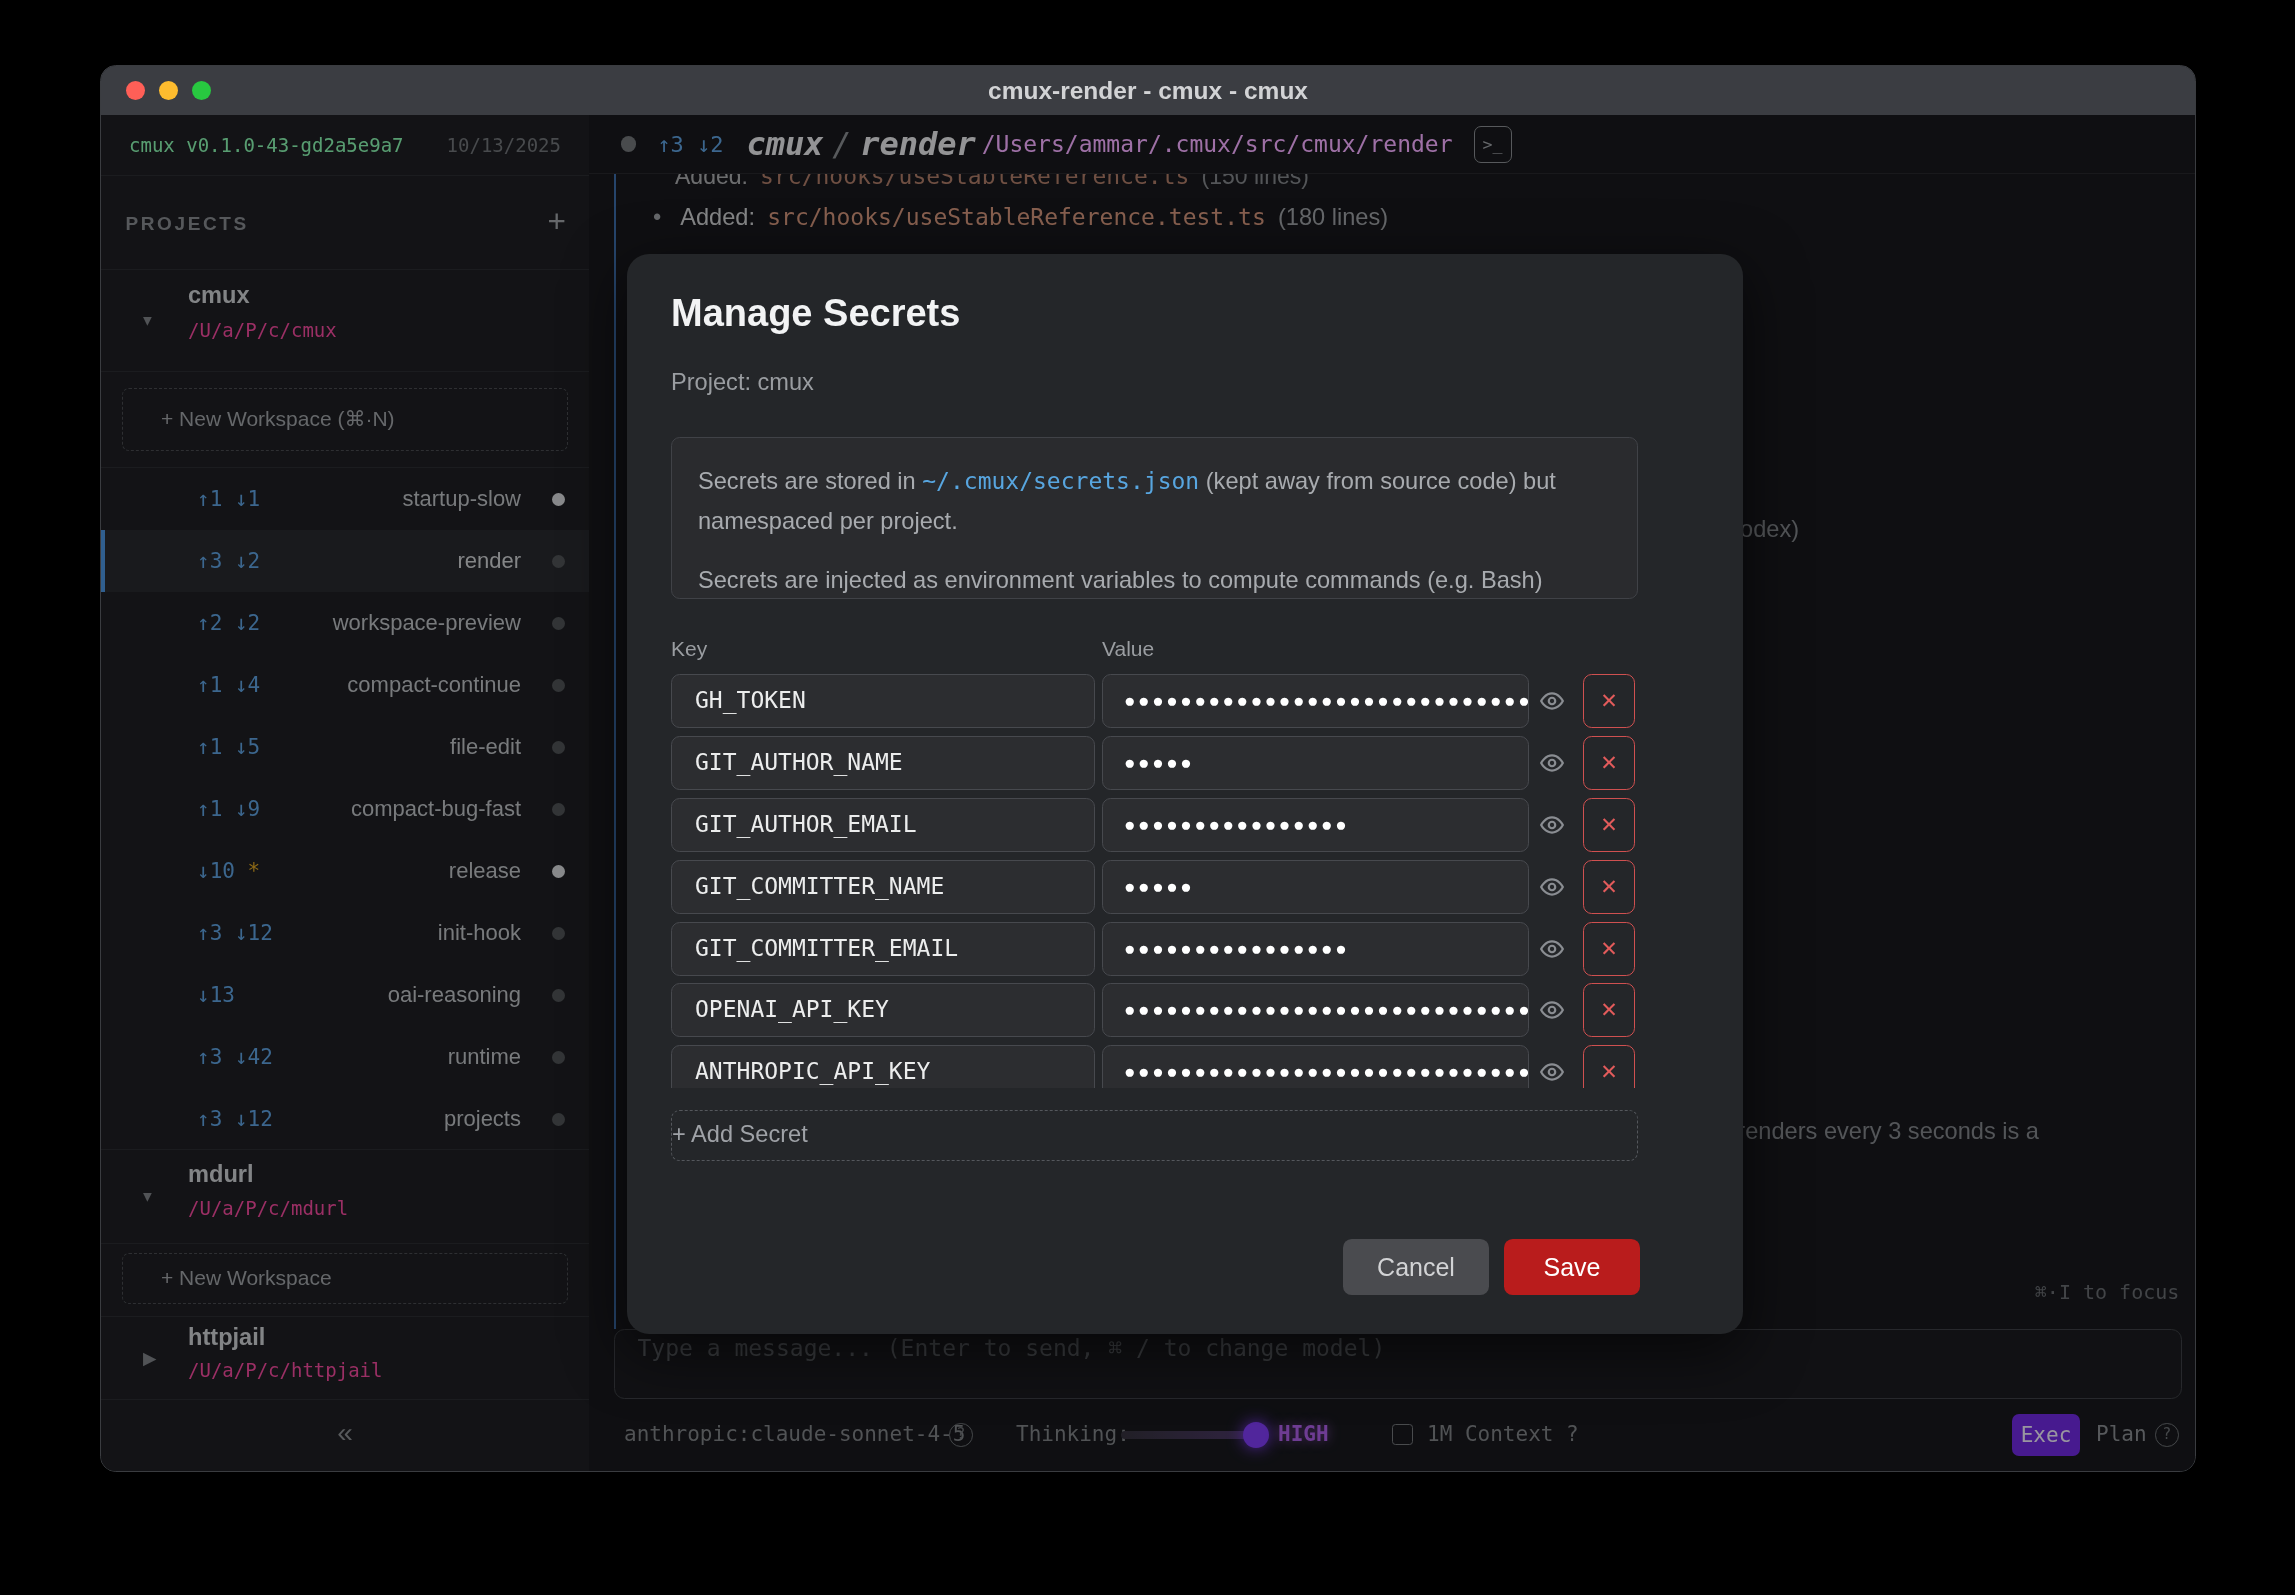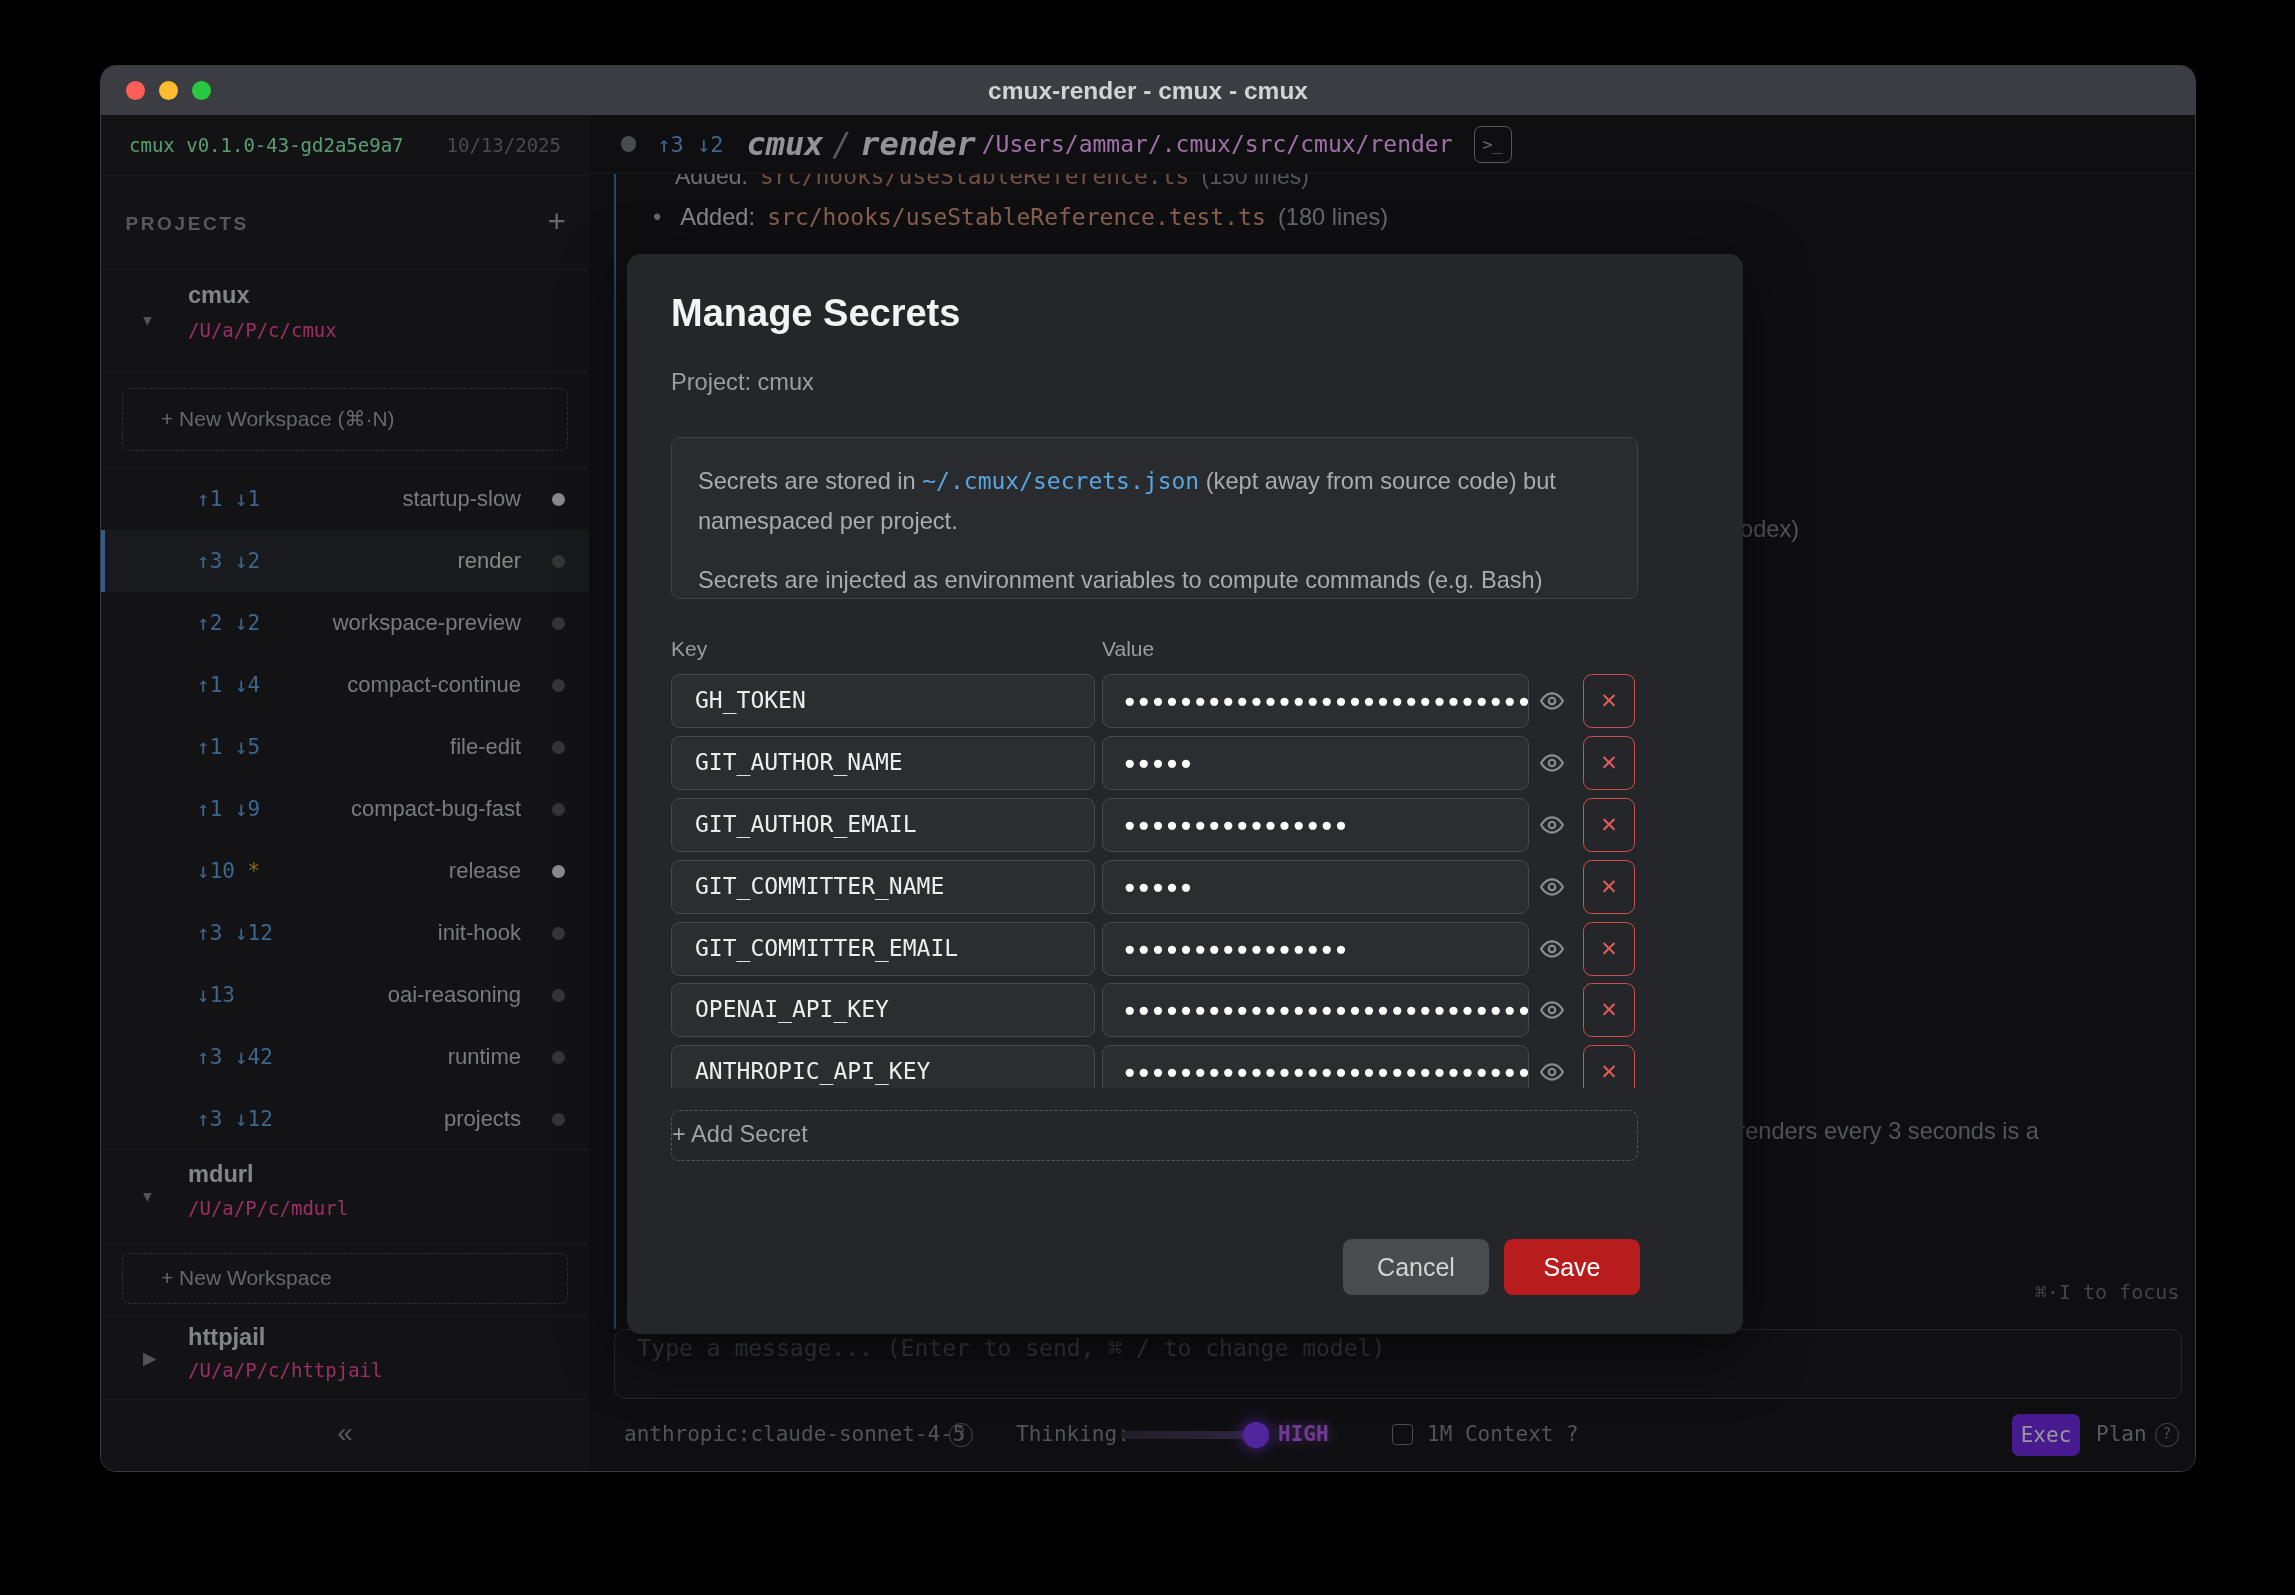--- a/index.html
+++ b/index.html
@@ -87,21 +87,21 @@
   .thinking-level { left:689px; color:#a85ce0; font-weight:bold; text-shadow:0 0 12.2px rgba(168,92,224,.7); }
   .ctx-box { position:absolute; left:803px; top:26px; width:21px; height:21px; border:1.7px solid #6f7276; border-radius:3.5px; }
   .ctx-label { left:838px; }
   .exec-btn { position:absolute; left:1423px; top:15.7px; width:68px; height:42px; background:#6d28d9; border-radius:7px;
               color:#e8e3f3; font-size:21px; text-align:center; line-height:42px; }
   .plan-btn { left:1507px; color:#85888c; }
 
   
   .overlay { position:absolute; left:0; top:49px; right:0; bottom:0; background:rgba(0,0,0,.34); z-index:50; }
   .modal { position:absolute; left:526px; top:188px; width:1116px; height:1080px; background:#242629;
-           border-radius:14px; z-index:60; box-shadow:0 17.5px 61px rgba(0,0,0,.6); }
+           border-radius:22px; z-index:60; box-shadow:0 17.5px 61px rgba(0,0,0,.6); }
   .modal-title { position:absolute; left:44px; top:38px; font-size:38px; font-weight:bold; color:#f2f3f4; }
   .modal-project { position:absolute; left:44px; top:115px; font-size:23.6px; color:#9a9da1; }
   .info-box { position:absolute; left:44px; top:183px; width:967px; height:162px; background:#2a2b2e;
               border:1.7px solid #404247; border-radius:8.7px; padding:23px 26px; }
   .info-p { font-size:23.6px; color:#a8abaf; line-height:40px; }
   .info-p + .info-p { margin-top:19px; }
   .info-code { font-size:23px; color:#58a6e0; }
   .col-label { position:absolute; top:383px; font-size:21px; color:#9a9da1; }
   .key-label { left:44px; } .value-label { left:475px; }
   .secret-list { position:absolute; left:44px; top:420px; width:967px; height:414px; overflow:hidden; }

